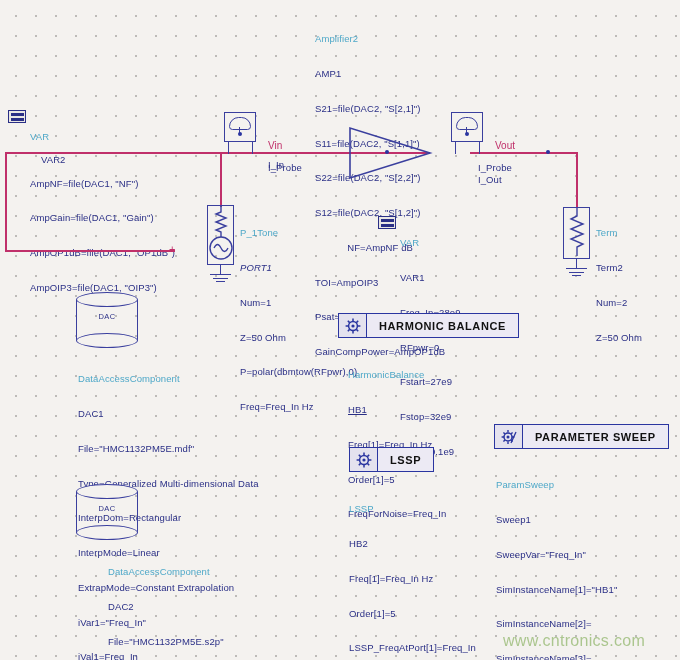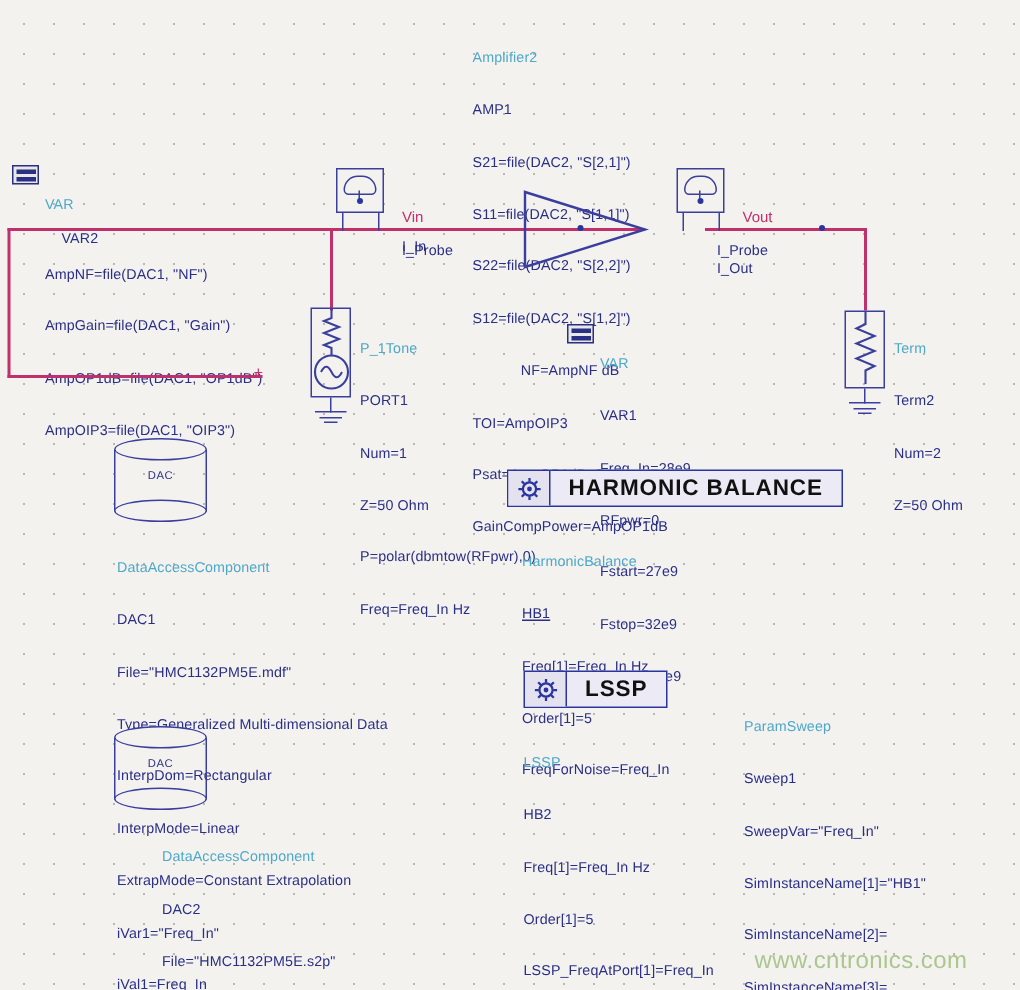--- a/index.html
+++ b/index.html
@@ -17,21 +17,21 @@
   .txt{position:absolute;white-space:pre;color:#2a2f86;font-size:9.5px;line-height:11.6px;letter-spacing:0.1px;}
   .blk{position:absolute;white-space:pre;color:#2a2f86;font-size:9.5px;line-height:11.6px;letter-spacing:0.1px;}
   .blk .hd{color:#4ea8c8;display:block;}
   .wire{position:absolute;background:#c0306a;}
   .wireb{position:absolute;background:#3a3f9e;}
   .varicon{position:absolute;width:18px;height:13px;border:1.3px solid #2a2f86;background:#e9e7e4;box-sizing:border-box;}
   .varicon:before{content:"";position:absolute;left:2px;top:2px;width:13px;height:3.4px;background:#2a2f86;}
   .varicon:after{content:"";position:absolute;left:2px;top:7px;width:13px;height:3.4px;background:#2a2f86;}
   .simbox{position:absolute;border:1.6px solid #2a35a0;background:#eceaf4;display:flex;align-items:stretch;height:23px;}
   .simbox .ic{width:27px;border-right:1.6px solid #2a35a0;display:flex;align-items:center;justify-content:center;background:#e4e2ee;}
-  .simbox .lb{padding:0 12px;display:flex;align-items:center;font-size:15px;color:#111;letter-spacing:0.6px;font-weight:bold;}
+  .simbox .lb{padding:0 12px;display:flex;align-items:center;font-size:11px;color:#111;letter-spacing:0.6px;font-weight:bold;}
   .dac{position:absolute;width:62px;height:56px;}
   .dac .top{position:absolute;left:0;top:0;width:62px;height:15px;border:1.4px solid #3a3f9e;border-radius:50%;box-sizing:border-box;background:#f4f2ef;}
   .dac .bot{position:absolute;left:0;top:41px;width:62px;height:15px;border:1.4px solid #3a3f9e;border-radius:50%;box-sizing:border-box;background:#f4f2ef;}
   .dac .l{position:absolute;left:0;top:8px;width:1.4px;height:41px;background:#3a3f9e;}
   .dac .r{position:absolute;left:60.6px;top:8px;width:1.4px;height:41px;background:#3a3f9e;}
   .dac .cap{position:absolute;left:0;top:20px;width:62px;text-align:center;font-size:7.5px;color:#2a2f86;letter-spacing:0.4px;}
   .probe{position:absolute;width:32px;height:30px;border:1.4px solid #3a3f9e;box-sizing:border-box;background:#f4f2ef;}
   .probe .dial{position:absolute;left:4px;top:4px;width:22px;height:13px;border:1.3px solid #3a3f9e;border-radius:11px 11px 4px 4px;box-sizing:border-box;}
   .probe .ndl{position:absolute;left:14px;top:14px;width:1.4px;height:7px;background:#3a3f9e;}
   .probe .dot{position:absolute;left:12.5px;top:19px;width:4px;height:4px;border-radius:50%;background:#2a35a0;}
@@ -114,21 +114,21 @@
     <path d="M13,0 L13,6 L8,8 L18,12 L8,16 L18,20 L8,24 L13,26 L13,31" fill="none" stroke="#3a3f9e" stroke-width="1.4"></path>
     <circle cx="13" cy="42" r="11" fill="none" stroke="#3a3f9e" stroke-width="1.4"></circle>
     <path d="M6,42 Q9.5,35 13,42 Q16.5,49 20,42" fill="none" stroke="#3a3f9e" stroke-width="1.3"></path>
   </svg>
   <div class="wireb" style="left:220px;top:265px;width:1.4px;height:10px;"></div>
   <div class="gndv" style="left:210px;top:274px;width:21px;height:1.4px;"></div>
   <div class="gndv" style="left:213px;top:277.5px;width:15px;height:1.4px;"></div>
   <div class="gndv" style="left:216px;top:281px;width:9px;height:1.4px;"></div>
   <div class="blk" style="left:240px;top:204px;">
     <span class="hd">P_1Tone</span>
-    <span style="display:block;">PORT1</span>
+    <span style="display:block;font-style:italic;">PORT1</span>
     <span style="display:block;">Num=1</span>
     <span style="display:block;">Z=50 Ohm</span>
     <span style="display:block;">P=polar(dbmtow(RFpwr),0)</span>
     <span style="display:block;">Freq=Freq_In Hz</span>
   </div>
 
   <div class="varicon" style="left:378px;top:216px;"></div>
   <div class="blk" style="left:400px;top:214px;">
     <span class="hd">VAR</span>
     <span style="display:block;">VAR1</span>
@@ -226,20 +226,31 @@
     <span style="display:block;">Freq[1]=Freq_In Hz</span>
     <span style="display:block;">Order[1]=5</span>
     <span style="display:block;">LSSP_FreqAtPort[1]=Freq_In</span>
     
     
     
     
     
   </div>
 
+  <div class="simbox" style="left:494px;top:424px;">
+    <div class="ic">
+      <svg width="16" height="16" viewBox="0 0 16 16">
+        <circle cx="7" cy="8" r="4" fill="none" stroke="#2a35a0" stroke-width="1.5"></circle>
+        <circle cx="7" cy="8" r="1.5" fill="#2a35a0"></circle>
+        <path d="M7,1 L7,3.4 M7,12.6 L7,15 M0.6,8 L3,8 M11,8 L13.4,8 M2.4,3.4 L4.1,5.1 M9.9,10.9 L11.6,12.6 M11.6,3.4 L9.9,5.1 M4.1,10.9 L2.4,12.6" stroke="#2a35a0" stroke-width="1.4"></path>
+        <path d="M10,14 L15,3" stroke="#2a35a0" stroke-width="1.3"></path>
+      </svg>
+    </div>
+    <div class="lb">PARAMETER SWEEP</div>
+  </div>
   <div class="blk" style="left:496px;top:456px;">
     <span class="hd">ParamSweep</span>
     <span style="display:block;">Sweep1</span>
     <span style="display:block;">SweepVar="Freq_In"</span>
     <span style="display:block;">SimInstanceName[1]="HB1"</span>
     <span style="display:block;">SimInstanceName[2]=</span>
     <span style="display:block;">SimInstanceName[3]=</span>
     
     
     

